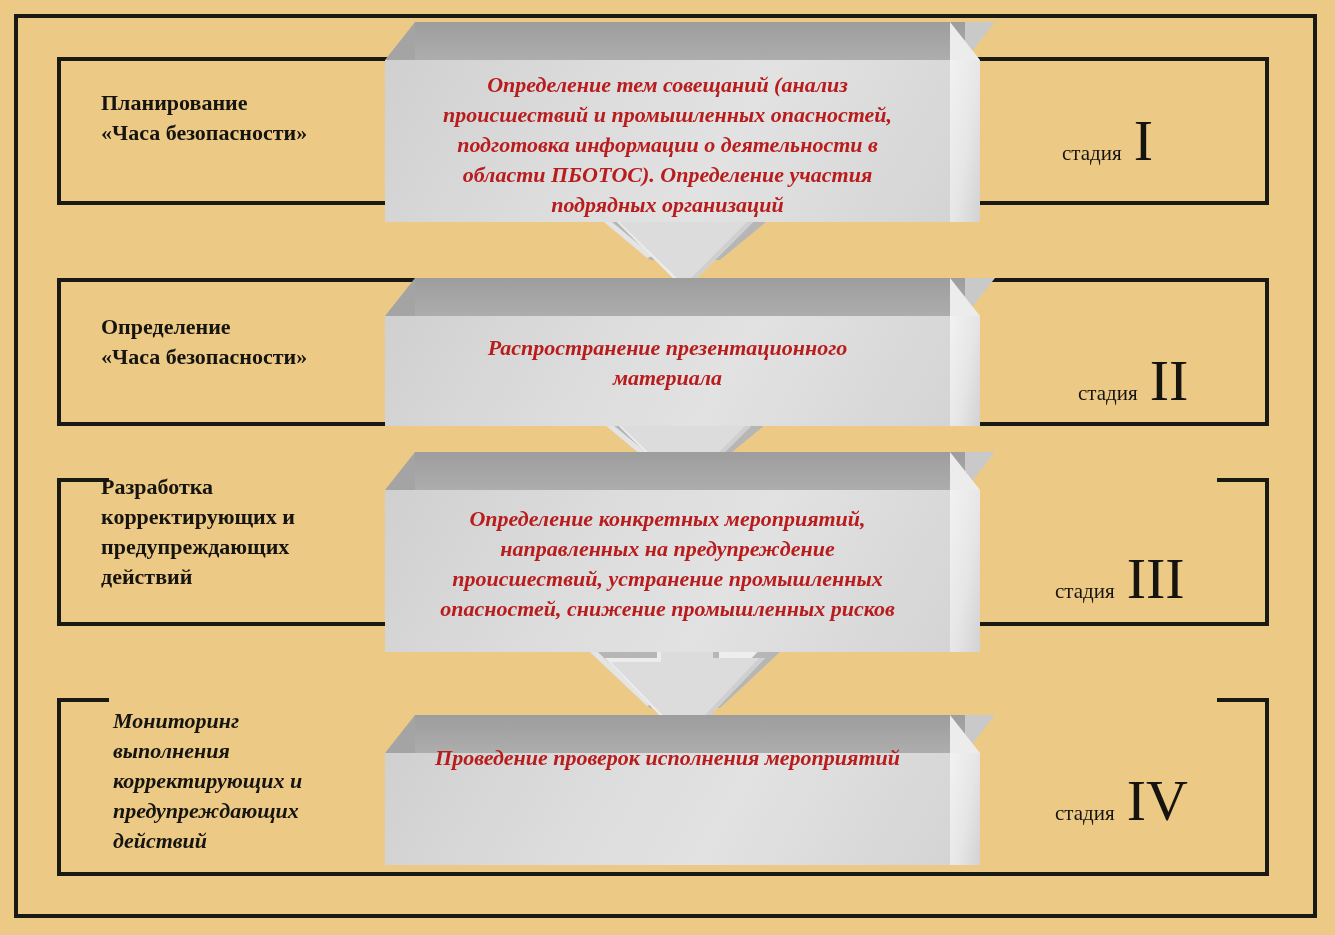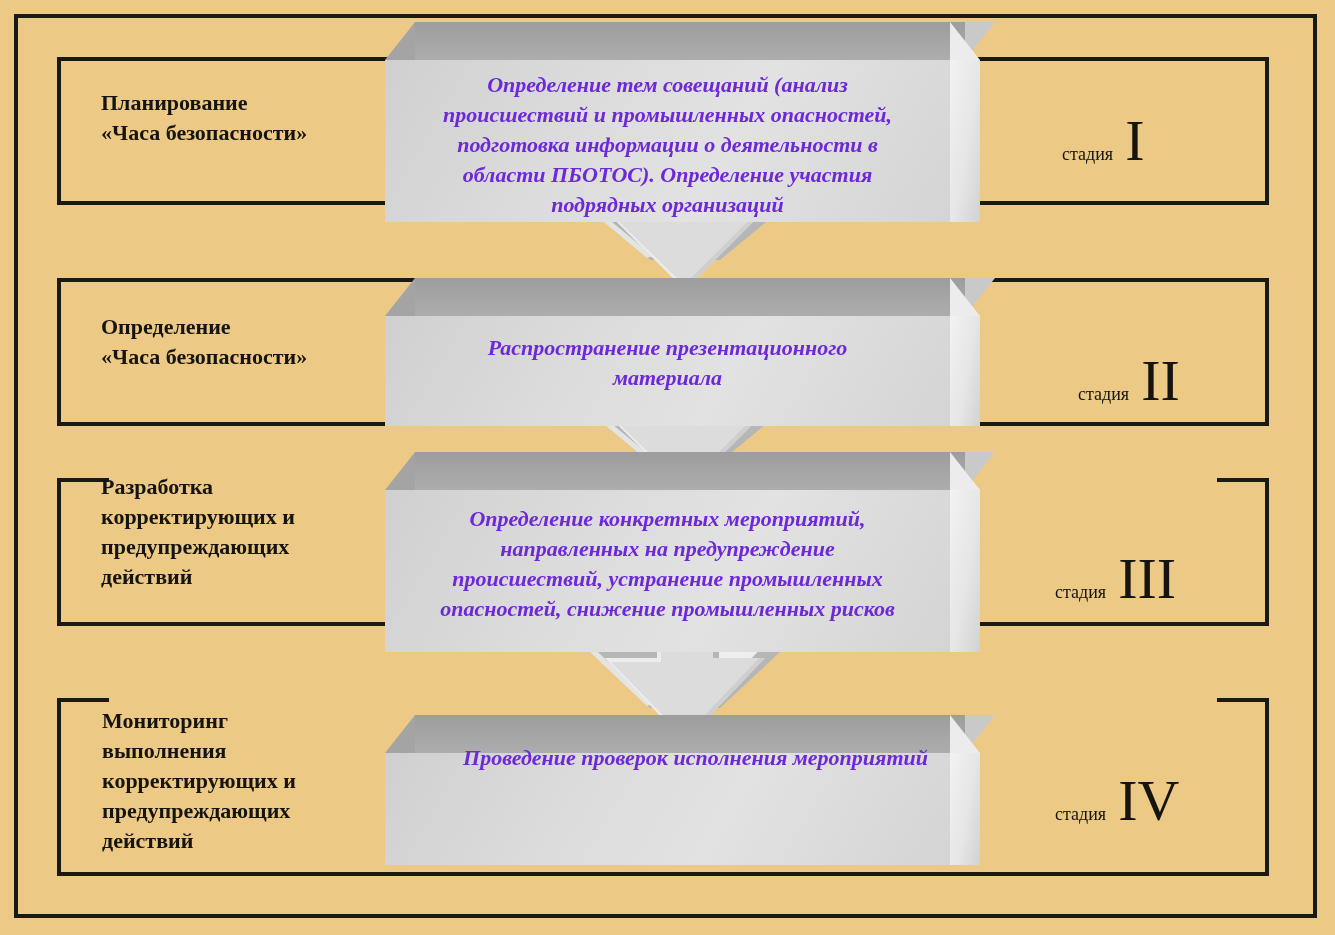--- a/index.html
+++ b/index.html
@@ -61,21 +61,21 @@
   
   .stage {
     position: absolute;
     display: flex;
     align-items: baseline;
     gap: 12px;
     color: #16140f;
   }
   .stage .stage-word {
     font-family: "Liberation Serif", "DejaVu Serif", serif;
-    font-size: 18px;
+    font-size: 21px;
     line-height: 1;
   }
   .stage .stage-num {
     font-family: "Liberation Serif", "DejaVu Serif", serif;
     font-size: 58px;
     line-height: 0.78;
   }
 
   
   .block3d { position: absolute; }
@@ -120,21 +120,21 @@
   }
   .block3d .block-text {
     position: absolute;
     left: 0;
     text-align: center;
     font-family: "Liberation Serif", "DejaVu Serif", serif;
     font-style: italic;
     font-weight: bold;
     font-size: 22px;
     line-height: 30px;
-    color: #6d28d9;
+    color: #b91c1c;
     white-space: pre-line;
   }
 
   
   .arrow3d { position: absolute; }
   .arrow3d svg { display: block; }
 </style>
 </head>
 <body>
 
@@ -236,35 +236,35 @@
 опасностей, снижение промышленных рисков</span>
   </div>
 
   <div class="block3d" style="left:385px; top:715px; width:610px; height:150px;">
     <span class="face-top"></span>
     <span class="face-top-body" style="left:30px; width:550px;"></span>
     <span class="face-top-cap" style="left:580px;"></span>
     <span class="face-front" style="width:565px; height:112px;"></span>
     <span class="face-side-tri" style="left:565px;"></span>
     <span class="face-side-body" style="left:565px; width:30px; height:112px;"></span>
-    <span class="block-text" style="top:28px; width:565px; padding:0 4px; box-sizing:border-box;margin-left:28px;">Проведение проверок исполнения мероприятий</span>
+    <span class="block-text" style="top:28px; width:565px; padding:0 4px; box-sizing:border-box;">Проведение проверок исполнения мероприятий</span>
   </div>
 
   <div class="row-label" style="left:101px; top:88px; width:280px;">Планирование
 «Часа безопасности»</div>
 
   <div class="row-label" style="left:101px; top:312px; width:280px;">Определение
 «Часа безопасности»</div>
 
   <div class="row-label" style="left:101px; top:472px; width:280px;">Разработка
 корректирующих и
 предупреждающих
 действий</div>
 
-  <div class="row-label" style="left:102px; top:706px; width:280px;">Мониторинг
+  <div class="row-label" style="left:113px; top:706px; width:280px;font-style:italic;">Мониторинг
 выполнения
 корректирующих и
 предупреждающих
 действий</div>
 
   <div class="stage" style="left:1062px; top:118px;">
     <span class="stage-word">стадия</span>
     <span class="stage-num">I</span>
   </div>
 

